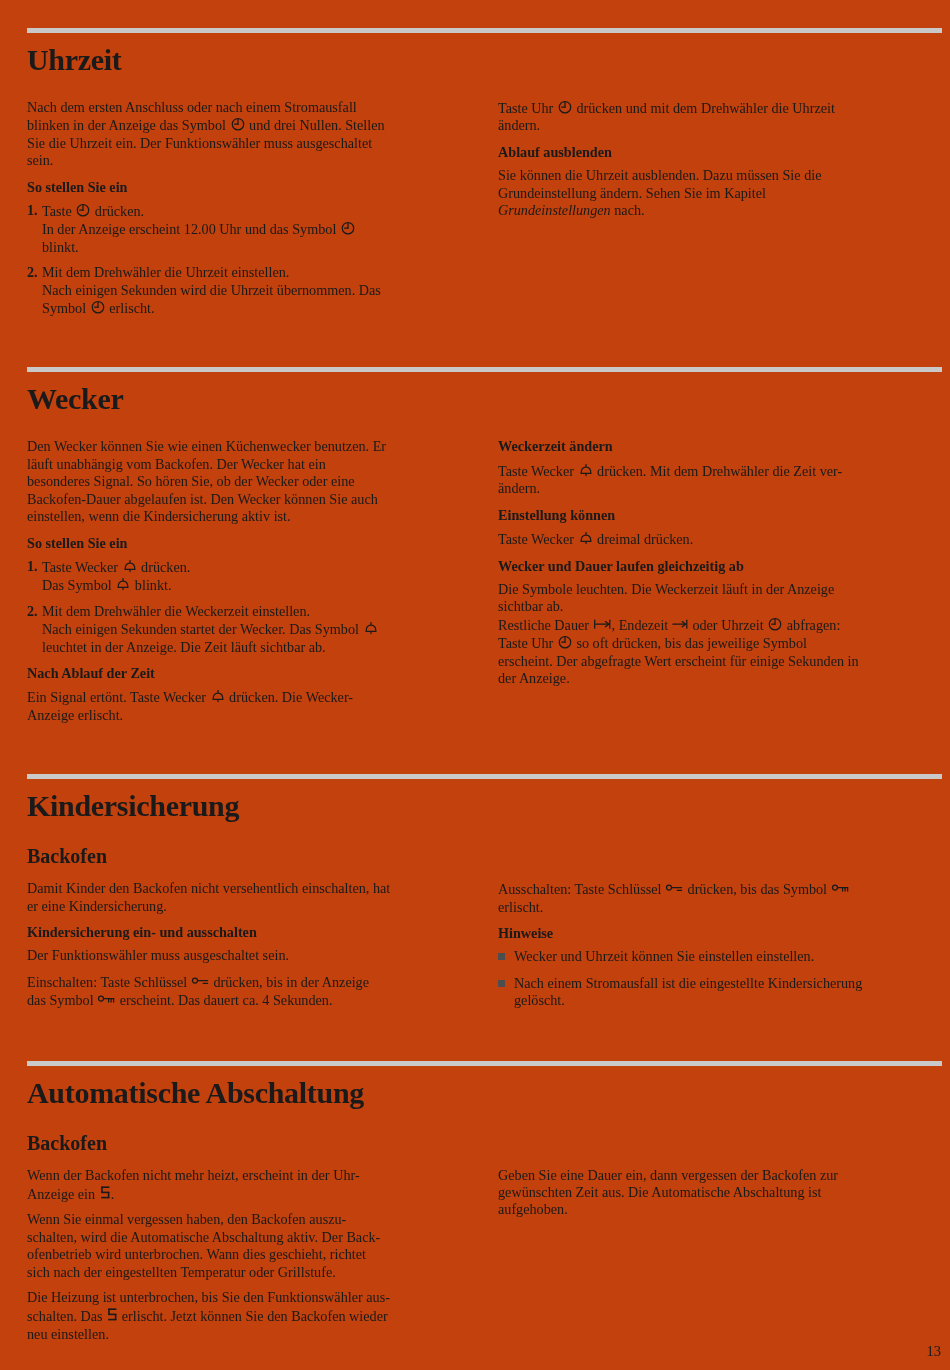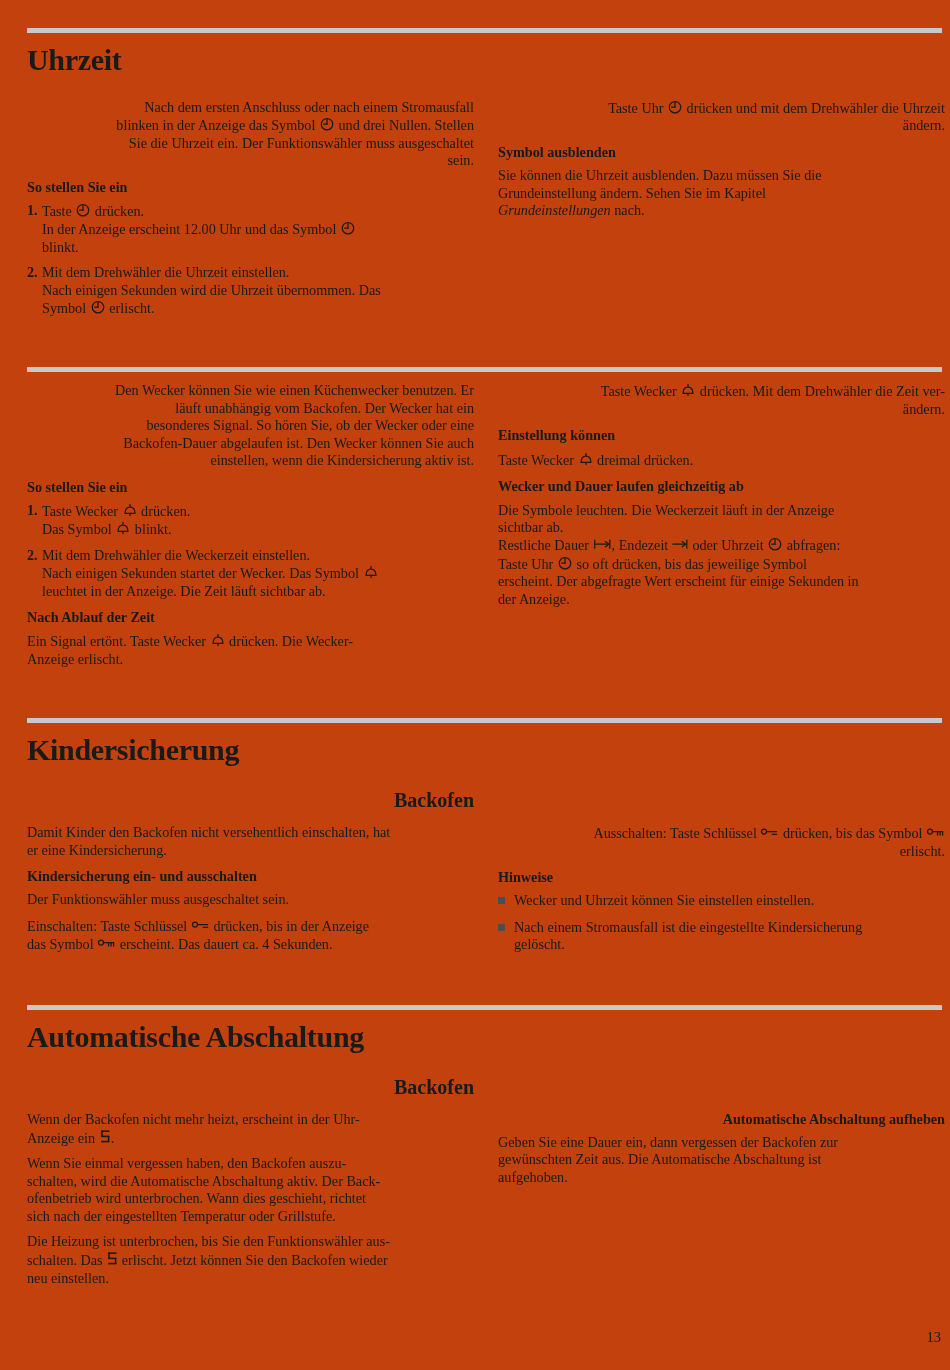--- a/index.html
+++ b/index.html
@@ -16,33 +16,33 @@
   .rule{height:5px;background:#c9c9c9;margin:0 0 10px 0;}
   h1.sec-title{
     font-size:30px;line-height:34px;font-weight:bold;
     margin:0 0 22px 0;letter-spacing:-0.3px;
   }
   .cols{display:flex;gap:24px;}
   .col{width:447px;flex:none;}
   h2.subhead{font-size:20px;line-height:23px;font-weight:bold;margin:2px 0 12px 0;}
   p.body{font-size:14.2px;line-height:17.4px;margin:0 0 8px 0;white-space:pre-wrap;}
   p.runin{font-size:14.2px;line-height:17.4px;font-weight:bold;margin:9px 0 6px 0;white-space:pre-wrap;}
-  .col > :first-child{margin-top:0;text-align:right;}
+  .col > :first-child{margin-top:0;}
   .step{display:flex;font-size:14.2px;line-height:17.4px;margin:0 0 8px 0;}
   .step .num{font-weight:bold;flex:none;width:15px;}
   .step .txt{white-space:pre-wrap;}
   .bullet{display:flex;font-size:14.2px;line-height:17.4px;margin:0 0 9px 0;}
   .bullet .sq{flex:none;width:7px;height:7px;background:#4d4d4d;margin:5px 9px 0 0;}
   .bullet .txt{white-space:pre-wrap;}
   .col.offset{padding-top:35px;}
   em{font-style:italic;}
   .ic{display:inline-block;vertical-align:-2px;line-height:0;}
   .ic svg{display:inline-block;}
   .page-number{
-    position:absolute;right:9px;bottom:24px;
+    position:absolute;right:9px;bottom:10px;
     font-size:14.5px;color:#1a1a1a;
   }
 </style>
 </head>
 <body>
 
 <div class="page">
   <div class="content">
 
     <section class="sec">
@@ -84,30 +84,31 @@
                   </svg></span> erlischt.</span>
             </div>
           </div>
         <div class="col">
             <p class="body">Taste Uhr <span class="ic"><svg width="16" height="16" viewBox="0 0 16 16">
                   <circle cx="8" cy="8.2" r="5.7" stroke="#1a1a1a" stroke-width="1.25" fill="none" stroke-linecap="round"></circle>
                   <line x1="8" y1="8.2" x2="8" y2="3.6" stroke="#1a1a1a" stroke-width="1.25" fill="none" stroke-linecap="round"></line>
                   <line x1="8" y1="8.2" x2="4.6" y2="8.2" stroke="#1a1a1a" stroke-width="1.25" fill="none" stroke-linecap="round"></line>
                 </svg></span> drücken und mit dem Drehwähler die Uhrzeit
 ändern.</p>
-            <p class="runin">Symbol ausblenden</p>
+            <p class="runin">Ablauf ausblenden</p>
             <p class="body">Sie können die Uhrzeit ausblenden. Dazu müssen Sie die
 Grundeinstellung ändern. Sehen Sie im Kapitel
 <em>Grundeinstellungen</em> nach.</p>
           </div>
       </div>
     </section>
 
     <section class="sec">
       <div class="rule"></div>
+      <h1 class="sec-title">Wecker</h1>
       <div class="cols">
         <div class="col">
             <p class="body">Den Wecker können Sie wie einen Küchenwecker benutzen. Er
 läuft unabhängig vom Backofen. Der Wecker hat ein
 besonderes Signal. So hören Sie, ob der Wecker oder eine
 Backofen-Dauer abgelaufen ist. Den Wecker können Sie auch
 einstellen, wenn die Kindersicherung aktiv ist.</p>
             <p class="runin">So stellen Sie ein</p>
             <div class="step">
               <span class="num">1.</span>
@@ -134,20 +135,21 @@
             </div>
             <p class="runin">Nach Ablauf der Zeit</p>
             <p class="body">Ein Signal ertönt. Taste Wecker <span class="ic"><svg width="16" height="16" viewBox="0 0 16 16">
                   <line x1="8" y1="2.6" x2="8" y2="4.4" stroke="#1a1a1a" stroke-width="1.25" fill="none" stroke-linecap="round"></line>
                   <path d="M3.1,11.3 C3.1,7.2 4.9,5.1 8,5.1 C11.1,5.1 12.9,7.2 12.9,11.3 Z" stroke="#1a1a1a" stroke-width="1.25" fill="none" stroke-linecap="round"></path>
                   <line x1="8" y1="11.6" x2="8" y2="13.6" stroke="#1a1a1a" stroke-width="1.25" fill="none" stroke-linecap="round"></line>
                 </svg></span> drücken. Die Wecker-
 Anzeige erlischt.</p>
           </div>
         <div class="col">
+            <p class="runin">Weckerzeit ändern</p>
             <p class="body">Taste Wecker <span class="ic"><svg width="16" height="16" viewBox="0 0 16 16">
                   <line x1="8" y1="2.6" x2="8" y2="4.4" stroke="#1a1a1a" stroke-width="1.25" fill="none" stroke-linecap="round"></line>
                   <path d="M3.1,11.3 C3.1,7.2 4.9,5.1 8,5.1 C11.1,5.1 12.9,7.2 12.9,11.3 Z" stroke="#1a1a1a" stroke-width="1.25" fill="none" stroke-linecap="round"></path>
                   <line x1="8" y1="11.6" x2="8" y2="13.6" stroke="#1a1a1a" stroke-width="1.25" fill="none" stroke-linecap="round"></line>
                 </svg></span> drücken. Mit dem Drehwähler die Zeit ver-
 ändern.</p>
             <p class="runin">Einstellung können</p>
             <p class="body">Taste Wecker <span class="ic"><svg width="16" height="16" viewBox="0 0 16 16">
                   <line x1="8" y1="2.6" x2="8" y2="4.4" stroke="#1a1a1a" stroke-width="1.25" fill="none" stroke-linecap="round"></line>
                   <path d="M3.1,11.3 C3.1,7.2 4.9,5.1 8,5.1 C11.1,5.1 12.9,7.2 12.9,11.3 Z" stroke="#1a1a1a" stroke-width="1.25" fill="none" stroke-linecap="round"></path>
@@ -257,21 +259,20 @@
                     <line x1="3" y1="3.2" x2="9.6" y2="3.2"></line>
                     <line x1="3" y1="3.6" x2="3" y2="8"></line>
                     <line x1="3" y1="8.4" x2="9.6" y2="8.4"></line>
                     <line x1="9.6" y1="8.8" x2="9.6" y2="13.2"></line>
                     <line x1="3" y1="13.6" x2="9.6" y2="13.6"></line>
                   </g>
                 </svg></span> erlischt. Jetzt können Sie den Backofen wieder
 neu einstellen.</p>
           </div>
         <div class="col offset">
-            <p class="runin">Automatische Abschaltung aufheben</p>
             <p class="body">Geben Sie eine Dauer ein, dann vergessen der Backofen zur
 gewünschten Zeit aus. Die Automatische Abschaltung ist
 aufgehoben.</p>
           </div>
       </div>
     </section>
 
   </div>
   <div class="page-number">13</div>
 </div>

